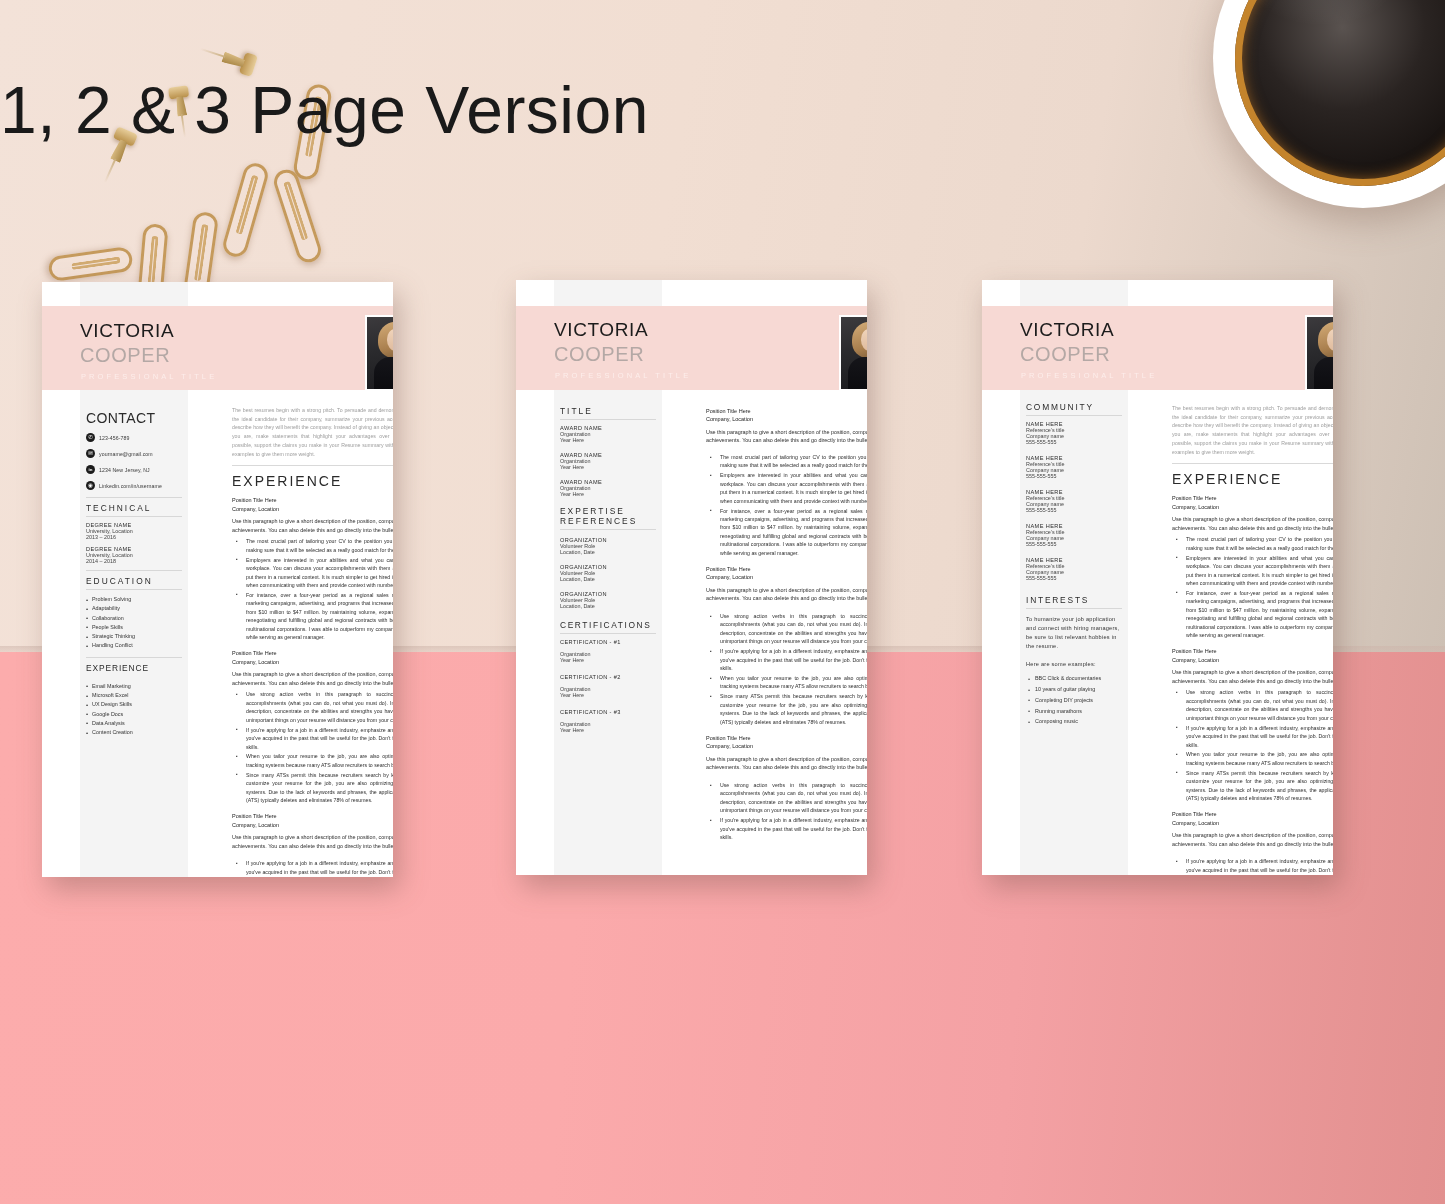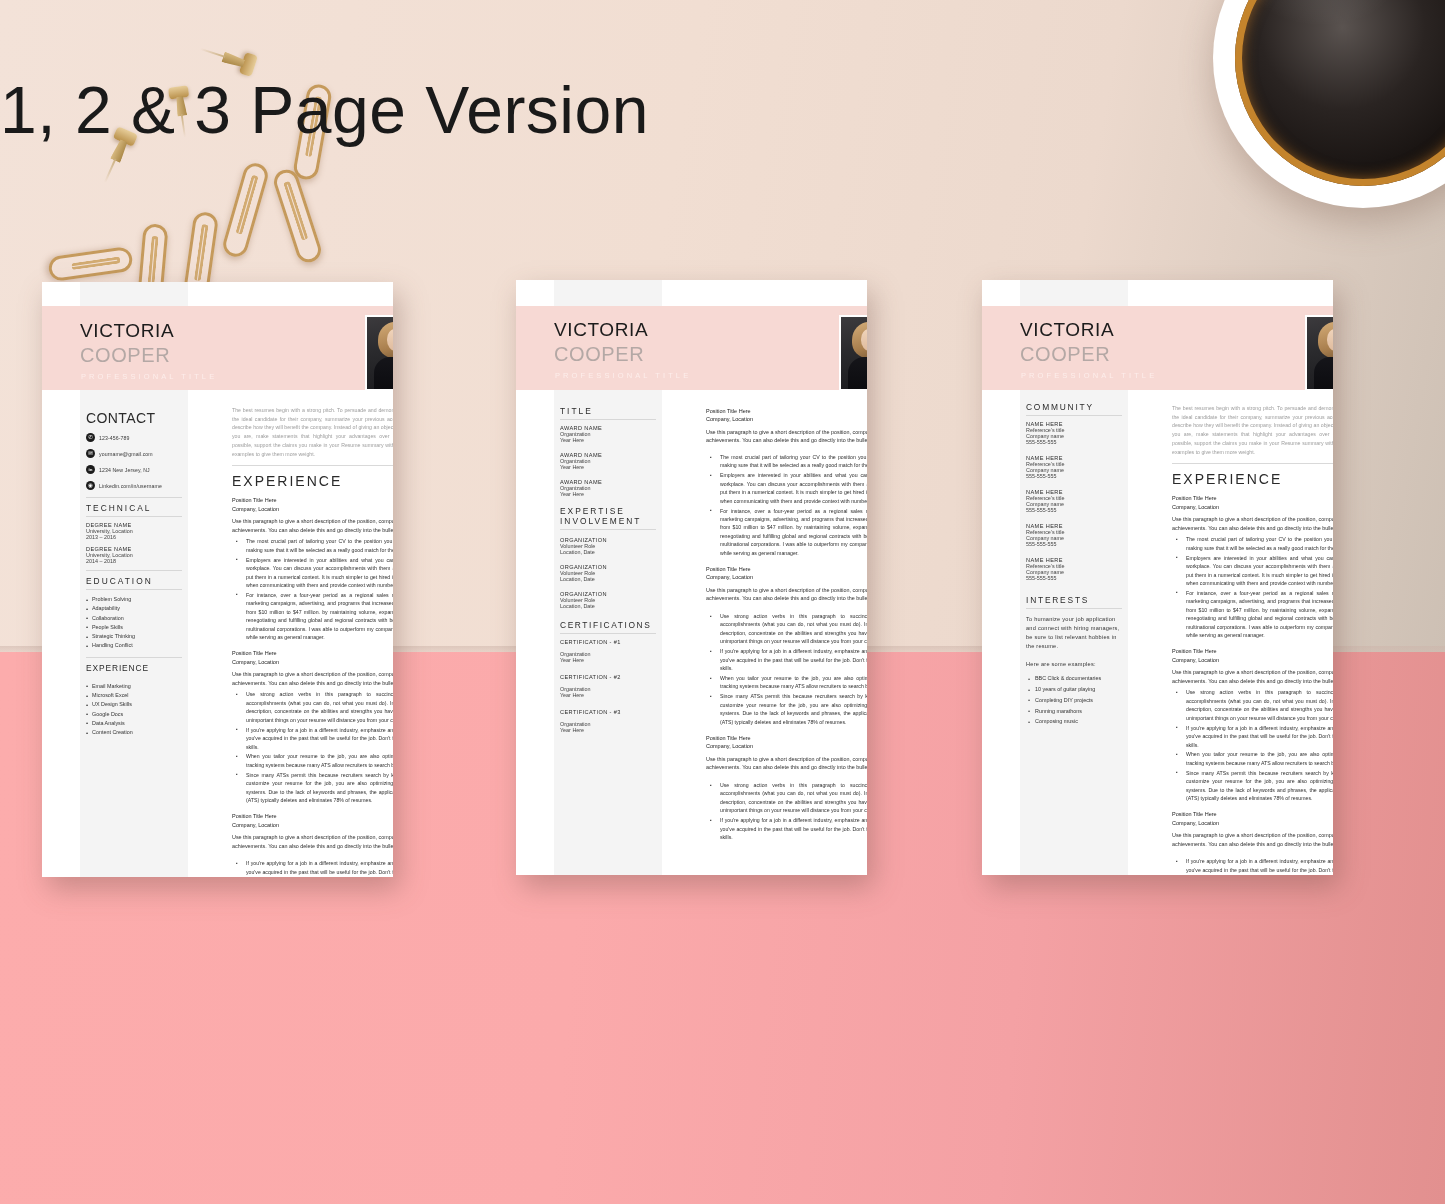--- a/index.html
+++ b/index.html
@@ -393,21 +393,21 @@
       <div class="t2">Organization</div>
       <div class="t3">Year Here</div>
     </div>
     <div class="sb-blk" style="margin-bottom:9px;">
       <div class="t1">AWARD NAME</div>
       <div class="t2">Organization</div>
       <div class="t3">Year Here</div>
     </div>
 
     <div class="sb-h plain" style="margin-bottom:0;">EXPERTISE</div>
-    <div class="sb-h" style="margin-bottom:7px;">INVOLVEMENT</div>
+    <div class="sb-h" style="margin-bottom:7px;">REFERENCES</div>
     <div class="sb-blk" style="margin-bottom:9px;">
       <div class="t1">ORGANIZATION</div>
       <div class="t2">Volunteer Role</div>
       <div class="t3">Location, Date</div>
     </div>
     <div class="sb-blk" style="margin-bottom:9px;">
       <div class="t1">ORGANIZATION</div>
       <div class="t2">Volunteer Role</div>
       <div class="t3">Location, Date</div>
     </div>

